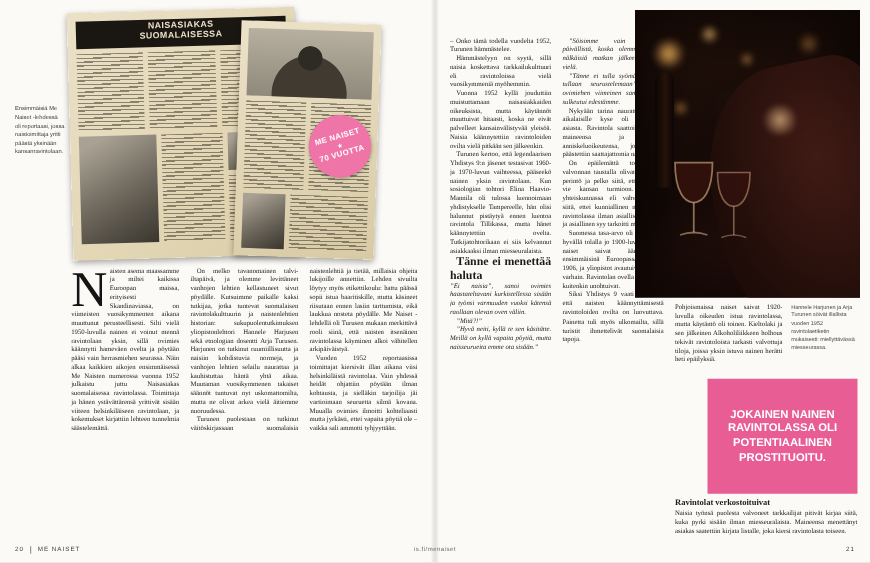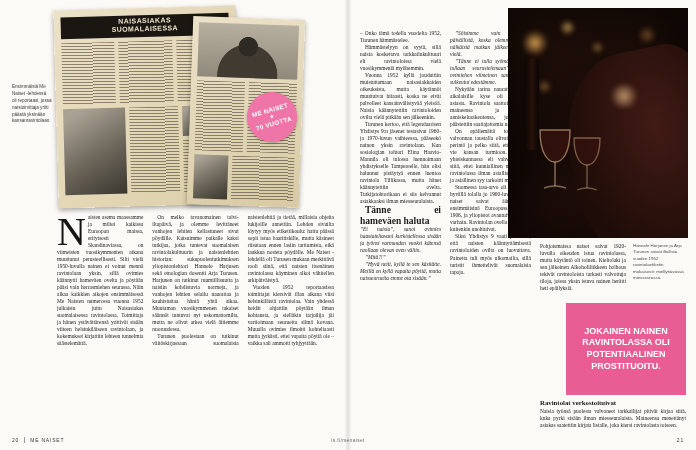--- a/index.html
+++ b/index.html
@@ -119,21 +119,21 @@
     <p>On melko tavanomainen talvi-iltapäivä, ja olemme levittäneet vanhojen lehtien kellastuneet sivut pöydälle. Kutsuimme paikalle kaksi tutkijaa, jotka tuntevat suomalaisen ravintolakulttuurin ja naistenlehtien historian: sukupuolentutkimuksen yliopistonlehtori Hannele Harjusen sekä etnologian dosentti Arja Turusen. Harjunen on tutkinut ruumiillisuutta ja naisiin kohdistuvia normeja, ja vanhojen lehtien selailu naurattaa ja kauhistuttaa häntä yhtä aikaa. Muutaman vuosikymmenen takaiset säännöt tuntuvat nyt uskomattomilta, mutta ne olivat arkea vielä äitiemme nuoruudessa.</p>
     <p>Turunen puolestaan on tutkinut väitöskirjassaan suomalaisia naistenlehtiä ja tietää, millaisia ohjeita lukijoille annettiin. Lehden sivuilta löytyy myös etikettikoulu: hattu päässä sopii istua baaritiskille, mutta käsineet riisutaan ennen lasiin tarttumista, eikä laukkua nosteta pöydälle. Me Naiset -lehdellä oli Turusen mukaan merkittävä rooli siinä, että naisten itsenäinen ravintolassa käyminen alkoi vähitellen arkipäiväistyä.</p>
     <p>Vuoden 1952 reportaasissa toimittajat kiersivät illan aikana viisi helsinkiläistä ravintolaa. Vain yhdessä heidät ohjattiin pöytään ilman kohtausta, ja sielläkin tarjoilija jäi vartioimaan seuruetta silmä kovana. Muualla ovimies ilmoitti kohteliaasti mutta jyrkästi, ettei vapaita pöytiä ole – vaikka sali ammotti tyhjyyttään.</p>
   </div>
 
   <div class="rp-cols body-cols">
     <p class="first">– Onko tämä todella vuodelta 1952, Turunen hämmästelee.</p>
     <p>Hämmästelyyn on syytä, sillä naisia koskettava tarkkailukulttuuri eli ravintoloissa vielä vuosikymmeniä myöhemmin.</p>
     <p>Vuonna 1952 kyllä jouduttiin muistuttamaan naisasiakkaiden oikeuksista, mutta käytännöt muuttuivat hitaasti, koska ne eivät palvelleet kansainvälistyvää yleisöä. Naisia käännytettiin ravintoloiden ovilta vielä pitkään sen jälkeenkin.</p>
     <p>Turunen kertoo, että legendaarisen Yhdistys 9:n jäsenet testasivat 1960- ja 1970-luvun vaihteessa, pääseekö nainen yksin ravintolaan. Kun sosiologian tohtori Elina Haavio-Mannila oli tulossa luennoimaan yhdistykselle Tampereelle, hän olisi halunnut pistäytyä ennen luentoa ravintola Tillikassa, mutta hänet käännytettiin ovelta. Tutkijatohtorikaan ei siis kelvannut asiakkaaksi ilman miesseuralaista.</p>
-    <p class="rp-heading">Tänne ei hameväen haluta</p>
+    <p class="rp-heading">Tänne ei menettää haluta</p>
     <p class="q first">”Ei naisia”, sanoi ovimies haastateltavani kurkistellessa sisään ja työnsi varmuuden vuoksi kätensä raollaan olevan oven väliin.</p>
     <p class="q">”Mitä?!”</p>
     <p class="q">”Hyvä neiti, kyllä te sen käsitätte. Meillä on kyllä vapaita pöytiä, mutta naisseurueita emme ota sisään.”</p>
     <p class="q">”Söisimme vain nopeasti päivällistä, koska olemme todella nälkäisiä matkan jälkeen”, yritin vielä.</p>
     <p class="q">”Tänne ei tulla syömään, tänne tullaan seurustelemaan”, kuului ovimiehen viimeinen sana, ja ovi sulkeutui edestämme.</p>
     <p>Nykyään tarina naurattaa, mutta aikalaisille kyse oli vakavasta asiasta. Ravintola saattoi menettää maineensa ja jopa anniskeluoikeutensa, jos sinne päästettiin saattajattomia naisia.</p>
     <p>On epäilemättä totta, että valvonnan taustalla olivat kieltolain perintö ja pelko siitä, että alkoholi vie kansan turmioon. Samalla yhteiskunnassa eli vahva käsitys siitä, ettei kunniallinen nainen istu ravintolassa ilman asiallista syytä – ja asiallinen syy tarkoitti miestä.</p>
     <p>Suomessa tasa-arvo oli virallisesti hyvällä tolalla jo 1900-luvun alussa: naiset saivat äänioikeuden ensimmäisinä Euroopassa vuonna 1906, ja yliopistot avautuivat naisille varhain. Ravintolan ovella periaatteet kuitenkin unohtuivat.</p>
     <p>Siksi Yhdistys 9 vaati julkisesti, että naisten käännyttämisestä ravintoloiden ovilta on luovuttava. Painetta tuli myös ulkomailta, sillä turistit ihmettelivät suomalaisia tapoja.</p>
   </div>

